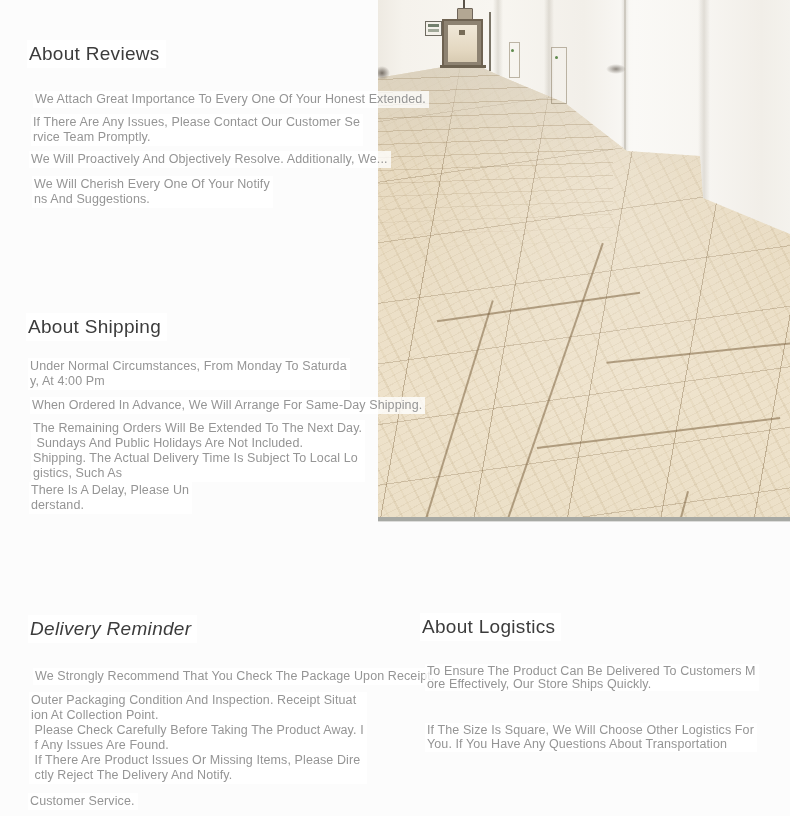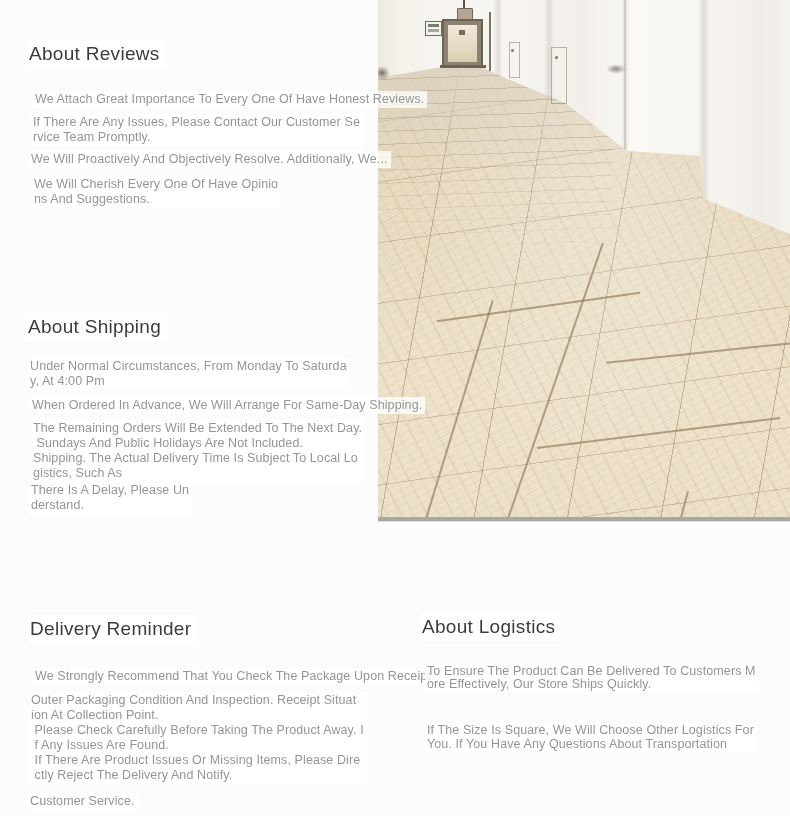--- a/index.html
+++ b/index.html
@@ -34,21 +34,21 @@
   .p-rev-1{left:31px;top:114px;}
   .p-rev-2{left:29px;top:151px;}
   .p-rev-3{left:32px;top:176px;}
   
   .t-shipping{left:26px;top:313px;}
   .p-shp-0{left:28px;top:358px;}
   .p-shp-1{left:30px;top:397px;}
   .p-shp-2{left:31px;top:420px;}
   .p-shp-3{left:29px;top:482px;}
   
-  .t-delivery{left:28px;top:615px;}
+  .t-delivery{left:28px;top:615px;font-style:italic;}
   .p-del-0{left:33px;top:668px;}
   .p-del-1{left:29px;top:692px;}
   .p-del-2{left:28px;top:793px;}
   
   .t-logistics{left:420px;top:613px;}
   .p-log-0{left:425px;top:664px;line-height:12.5px;}
   .p-log-1{left:423px;top:691px;line-height:14px;}
   .p-log-2{left:425px;top:723px;line-height:13.5px;}
   .p-log-3{left:425px;top:753px;}
 
@@ -155,25 +155,25 @@
     <div class="ph-panel pn1"></div>
     <div class="ph-panel pn2"></div>
     <div class="ph-dot d1"></div>
     <div class="ph-dot d2"></div>
     <div class="ph-smudge"></div>
     <div class="ph-smudge2"></div>
     <div class="ph-bottom"></div>
   </div>
 
   <div class="sec-title t-reviews">About Reviews</div>
-  <div class="para p-rev-0">We Attach Great Importance To Every One Of Have Honest Reviews.</div>
+  <div class="para p-rev-0">We Attach Great Importance To Every One Of Your Honest Extended.</div>
   <div class="para p-rev-1">If There Are Any Issues, Please Contact Our Customer Se
 rvice Team Promptly.</div>
   <div class="para p-rev-2">We Will Proactively And Objectively Resolve. Additionally, We...</div>
-  <div class="para p-rev-3">We Will Cherish Every One Of Have Opinio
+  <div class="para p-rev-3">We Will Cherish Every One Of Your Notify
 ns And Suggestions.</div>
 
   <div class="sec-title t-shipping">About Shipping</div>
   <div class="para p-shp-0">Under Normal Circumstances, From Monday To Saturda
 y, At 4:00 Pm</div>
   <div class="para p-shp-1">When Ordered In Advance, We Will Arrange For Same-Day Shipping.</div>
   <div class="para p-shp-2">The Remaining Orders Will Be Extended To The Next Day.
  Sundays And Public Holidays Are Not Included.
 Shipping. The Actual Delivery Time Is Subject To Local Lo
 gistics, Such As</div>

